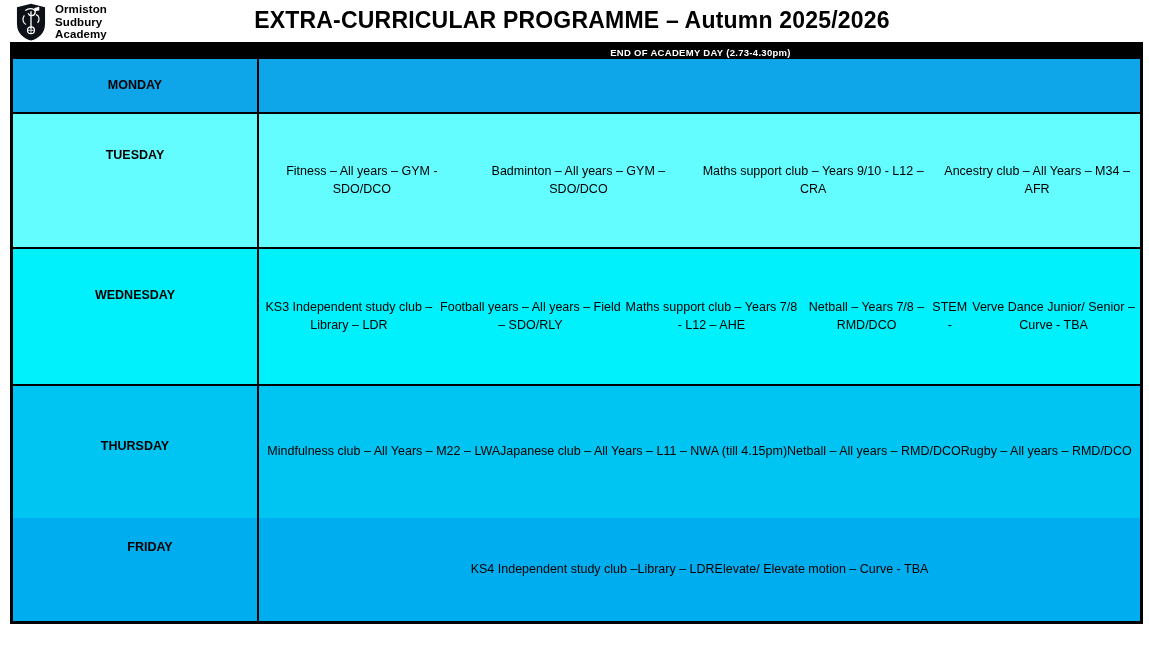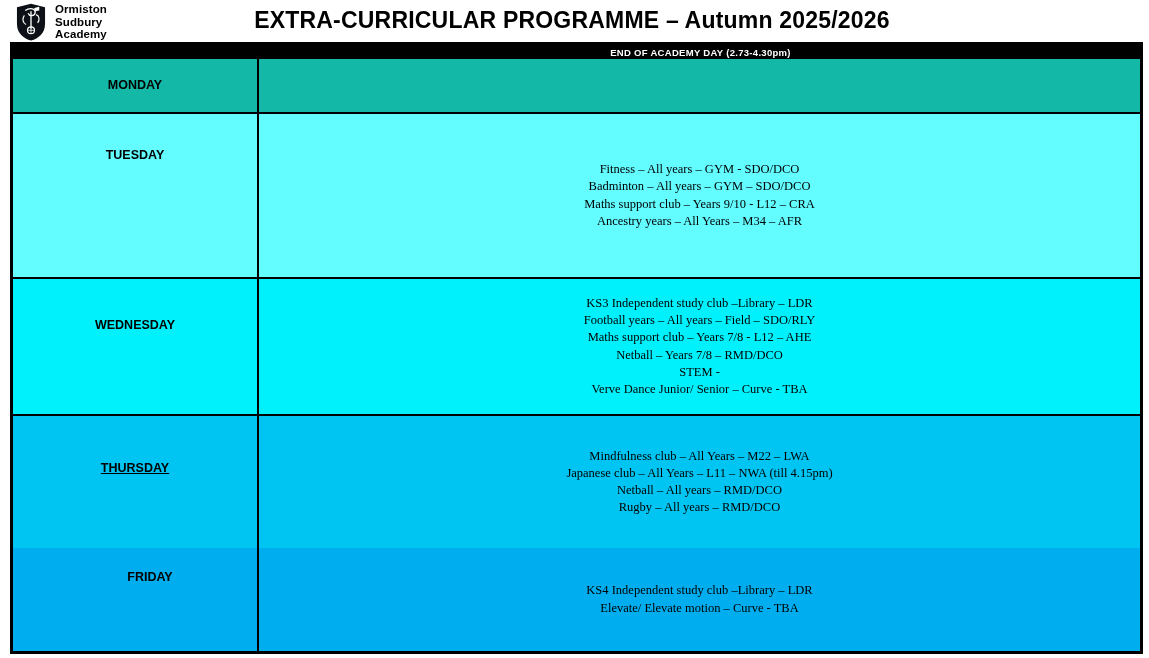--- a/index.html
+++ b/index.html
@@ -21,33 +21,33 @@
     border:3px solid #000;box-sizing:border-box;background:#fff;
   }
   .bar{height:14px;background:#000;display:flex;}
   .bar-left{width:248px;}
   .bar-right{
     flex:1;color:#fff;font-weight:bold;font-size:9.5px;letter-spacing:0.3px;
     display:flex;align-items:center;justify-content:center;
   }
   .row{display:flex;position:relative;box-sizing:border-box;}
   .row-mon{height:55px;border-bottom:2px solid #000;}
-  .row-tue{height:165px;border-bottom:2px solid #000;}
+  .row-tue{height:135px;border-bottom:2px solid #000;}
   .row-wed{height:137px;border-bottom:2px solid #000;}
   .row-thu{height:132px;}
   .row-fri{height:103px;}
   .day-cell{width:246px;border-right:2px solid #000;position:relative;box-sizing:border-box;flex-shrink:0;}
   .day-label{
     position:absolute;left:0;right:0;text-align:center;
     font-weight:bold;font-size:12.5px;transform:translateY(-50%);
   }
-  .lbl-mon{top:26px;} .lbl-tue{top:41px;} .lbl-wed{top:46px;} .lbl-thu{top:52px;text-decoration:underline;} .lbl-fri{top:29px;padding-left:30px;}
+  .lbl-mon{top:26px;} .lbl-tue{top:41px;} .lbl-wed{top:46px;} .lbl-thu{top:60px;} .lbl-fri{top:29px;padding-left:30px;}
   .act-cell{
-    flex:1;display:flex;flex-direction:column;justify-content:center;align-items:center;
-    font-size:12.5px;line-height:17.2px;text-align:center;font-family:Liberation Serif, serif;
+    flex:1;display:flex;flex-direction:row;justify-content:center;align-items:center;
+    font-size:12.5px;line-height:17.2px;text-align:center;
   }
 </style>
 </head>
 <body>
 
 <div class="logo">
   <svg class="crest" viewBox="0 0 40 46" xmlns="http://www.w3.org/2000/svg">
     <path d="M20 1 L37 5 L37 25 C37 37 29 42.5 20 45.5 C11 42.5 3 37 3 25 L3 5 Z" fill="#0d1117"></path>
     <path d="M13 9 C19 5 26 7 25 12 C24.4 16 18 16.5 16.5 12.5" fill="none" stroke="#fff" stroke-width="1.6"></path>
     <path d="M12 15 C9 19 10 24 14 26" fill="none" stroke="#fff" stroke-width="1.4"></path>
@@ -67,36 +67,36 @@
 
 <div class="page-title">EXTRA-CURRICULAR PROGRAMME – Autumn 2025/2026</div>
 
 <div class="t-outer">
 
   <div class="bar">
     <div class="bar-left"></div>
     <div class="bar-right">END OF ACADEMY DAY (2.73-4.30pm)</div>
   </div>
 
-  <div class="row row-mon" style="background: #14b8a6;">
+  <div class="row row-mon" style="background: #0ea5e9;">
     <div class="day-cell">
       <div class="day-label lbl-mon">MONDAY</div>
     </div>
     <div class="act-cell"></div>
   </div>
 
   <div class="row row-tue" style="background: rgb(99, 252, 255);">
     <div class="day-cell">
       <div class="day-label lbl-tue">TUESDAY</div>
     </div>
     <div class="act-cell">
       <div>Fitness – All years – GYM - SDO/DCO</div>
       <div>Badminton – All years – GYM – SDO/DCO</div>
       <div>Maths support club – Years 9/10 - L12 – CRA</div>
-      <div>Ancestry years – All Years – M34 – AFR</div>
+      <div>Ancestry club – All Years – M34 – AFR</div>
     </div>
   </div>
 
   <div class="row row-wed" style="background: rgb(0, 240, 252);">
     <div class="day-cell">
       <div class="day-label lbl-wed">WEDNESDAY</div>
     </div>
     <div class="act-cell">
       <div>KS3 Independent study club –Library – LDR</div>
       <div>Football years – All years – Field – SDO/RLY</div>

